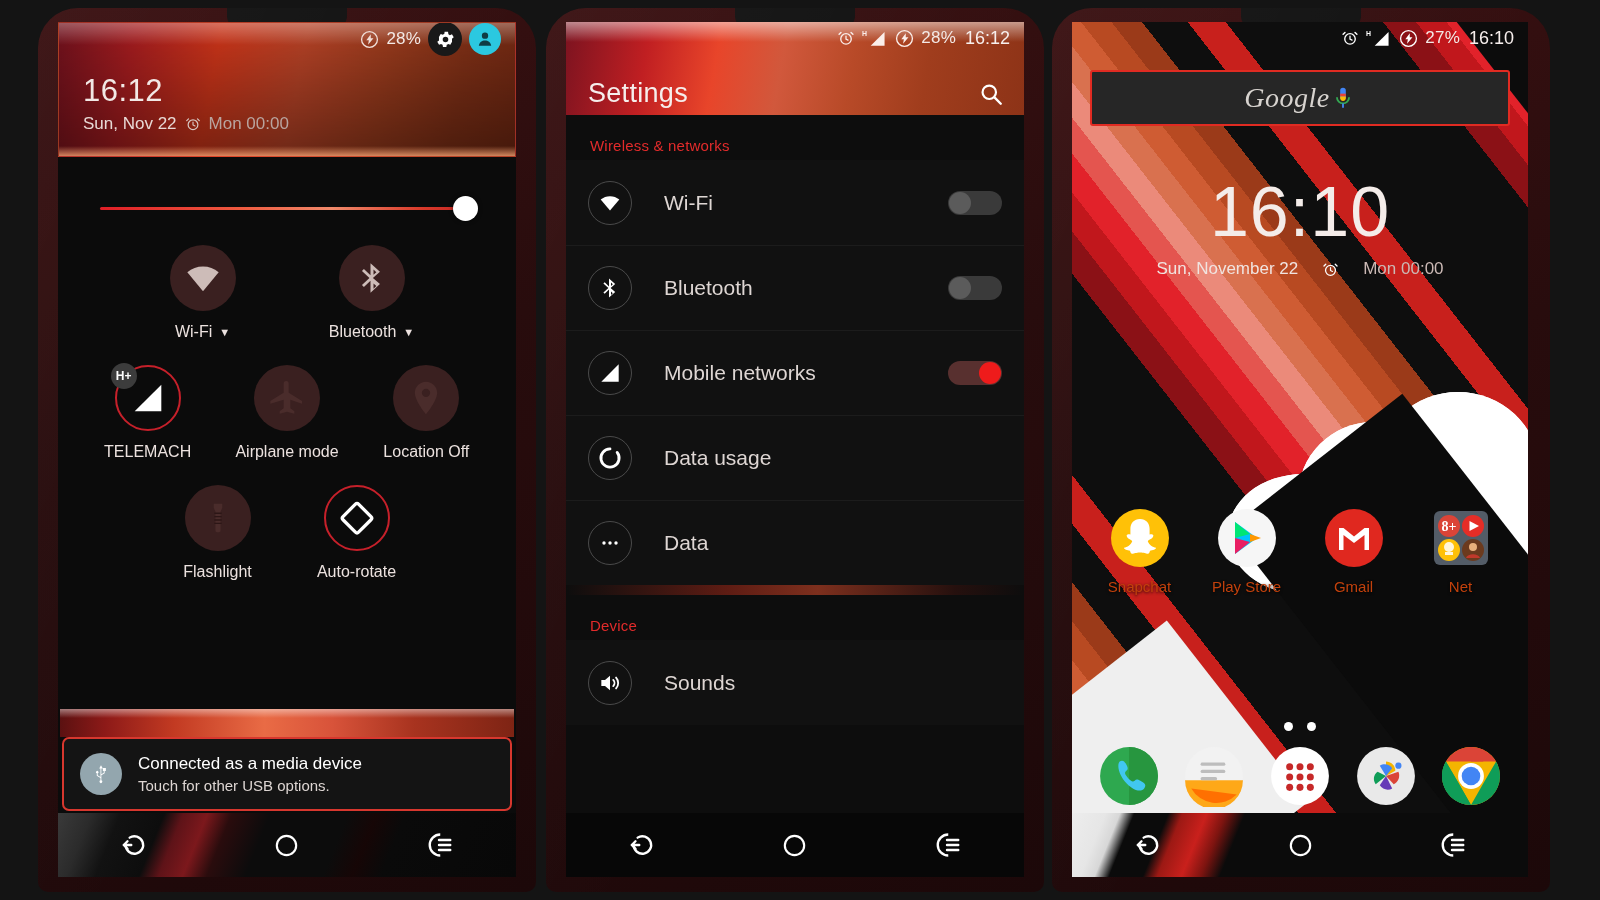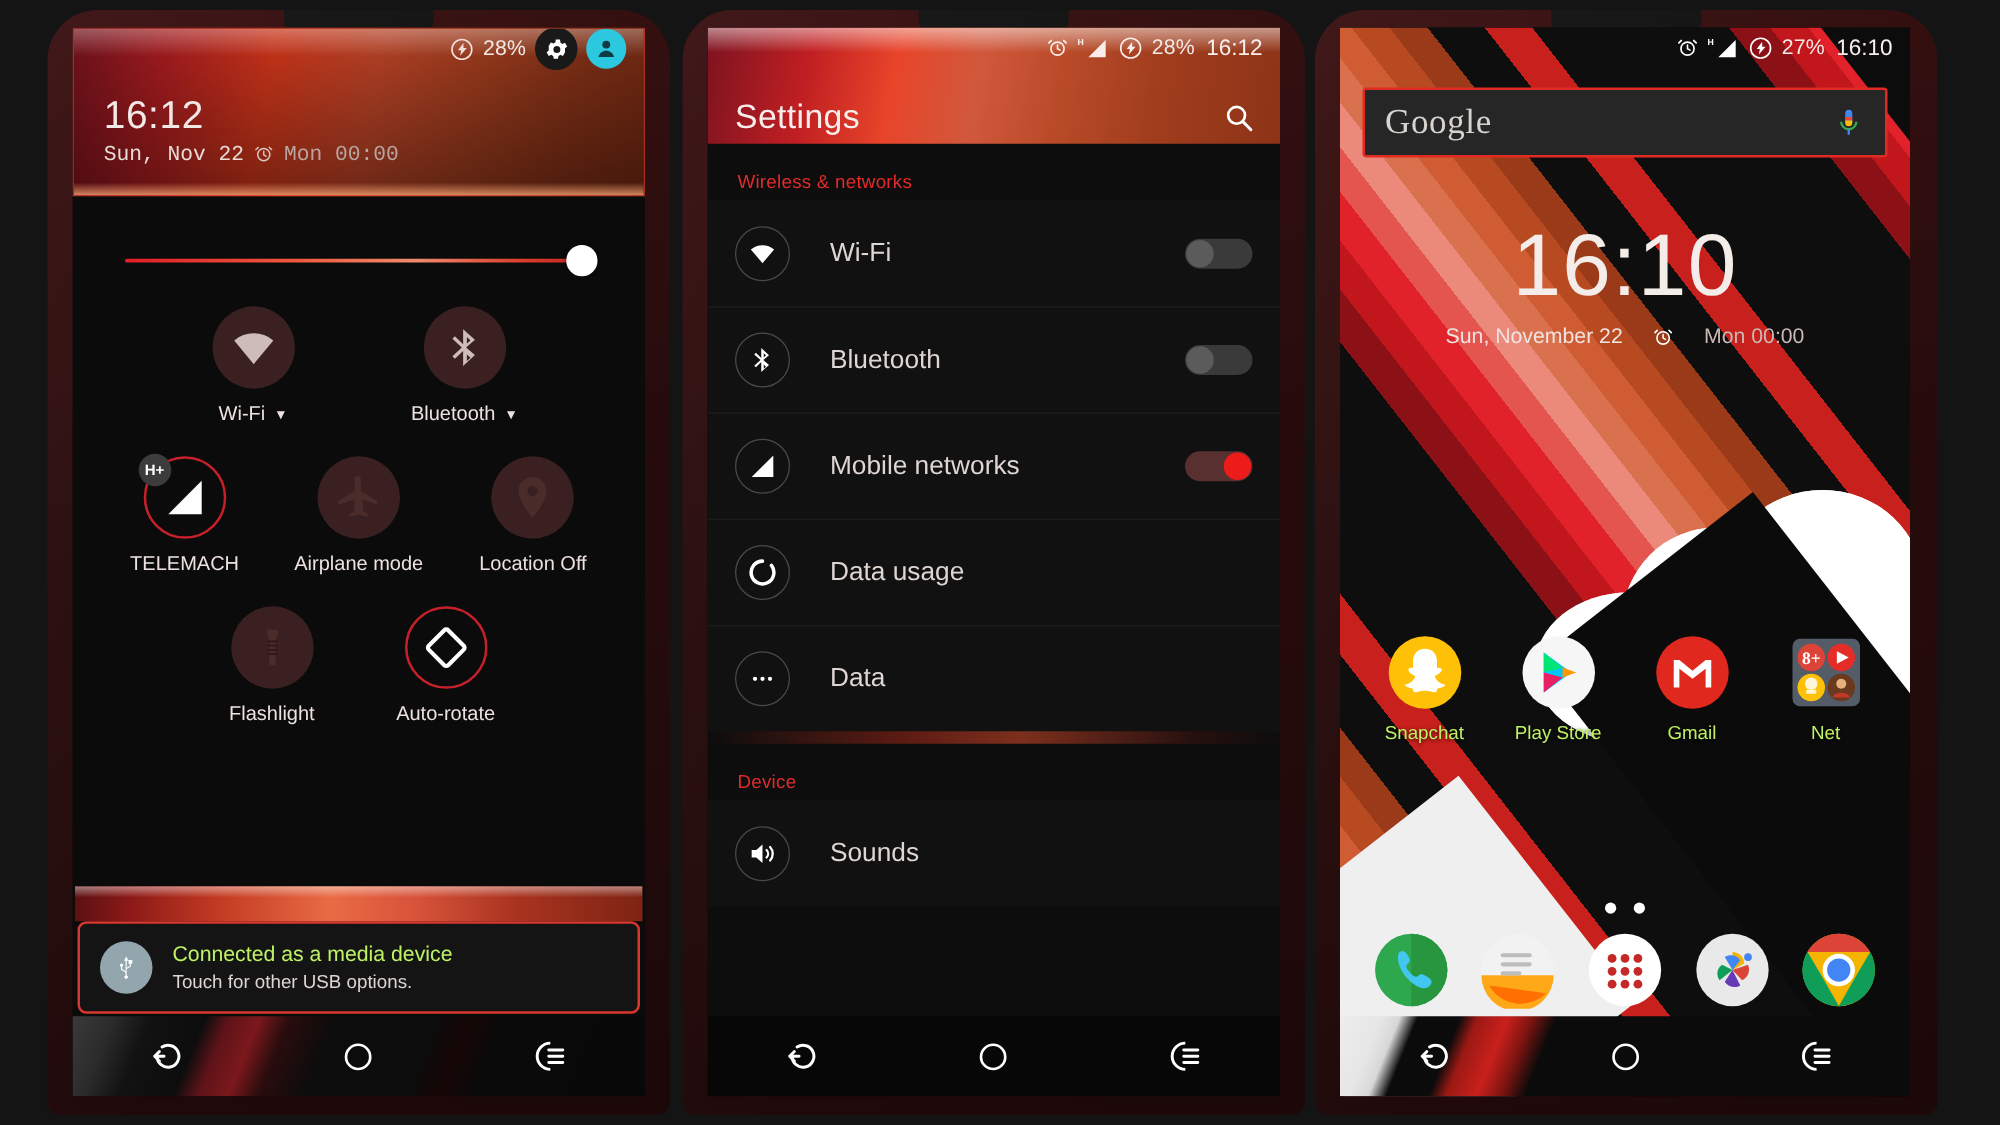--- a/index.html
+++ b/index.html
@@ -62,21 +62,21 @@
     background: linear-gradient(180deg, rgba(255,255,255,.55), rgba(255,255,255,0));
     opacity:.55;
   }
   .qs-header .gloss-b{
     position:absolute; left:0; right:0; bottom:0; height:10px;
     background: linear-gradient(0deg, rgba(255,170,120,.75), rgba(255,255,255,0));
   }
   .qs-header .sb { position:relative; z-index:2; }
   .qs-clock { position:absolute; left:24px; bottom:22px; z-index:2; }
   .qs-clock .t { font-size: 31px; color:#f2e8e5; font-weight:300; line-height:1; letter-spacing:.5px;}
-  .qs-clock .d { margin-top:8px; font-size:17px; color:#e8d9d5; display:flex; align-items:flex-start; gap:8px;font-family:Liberation Mono, monospace;}
+  .qs-clock .d { margin-top:8px; font-size:17px; color:#e8d9d5; display:flex; align-items:center; gap:8px;}
   .qs-clock .alarm { color:#b9a49f; font-size:17px; }
 
   .gear-btn{
     width:34px;height:34px;border-radius:50%;background:#191919;
     display:flex;align-items:center;justify-content:center;
   }
   .avatar{
     width:32px;height:32px;border-radius:50%;background:#2bc8e0;
     display:flex;align-items:center;justify-content:center;
   }
@@ -127,21 +127,21 @@
     background: linear-gradient(180deg, rgba(255,255,255,.45), rgba(255,255,255,0));
   }
   .notif{
     margin: 0 4px; border:2px solid #d7372e; border-radius:7px;
     background:#141414; padding:14px 16px; display:flex; align-items:center; gap:16px;
   }
   .usb-ic{
     width:42px;height:42px;border-radius:50%;background:#93a6ae;
     display:flex;align-items:center;justify-content:center; flex:0 0 42px;
   }
-  .notif .t1{ font-size:17px; color:#bef264; }
+  .notif .t1{ font-size:17px; color:#ffffff; }
   .notif .t2{ font-size:15px; color:#ded6d3; margin-top:3px; }
 
   
   .navbar{
     position:absolute; left:0; right:0; bottom:0; height:64px;
     display:flex; align-items:center; justify-content:space-around;
     background:#070707;
   }
   .navbar.p1bg{
     background:
@@ -236,40 +236,41 @@
     background:#0b0b0b; transform: rotate(-38deg);
   }
   .whitecorner{
     position:absolute; left:-40px; bottom:-20px; width:230px; height:230px;
     background:#efefef; transform: rotate(-38deg);
   }
 
   .gsearch{
     position:absolute; left:18px; right:18px; top:48px; height:56px;
     background:#262626; border:2px solid #e02b22; border-radius:3px;
-    display:flex; align-items:center; justify-content:space-between; padding: 0 16px;
+    display:flex; align-items:center; justify-content:center; padding: 0 16px;
     z-index:5;
+    font-style:italic;
   }
   .gsearch .gtxt{
     font-family:"Liberation Serif", serif; font-size:28px; color:#d7d3cf; letter-spacing:.5px;
   }
   .hclock{
     position:absolute; left:0; right:0; top:155px; text-align:center; z-index:5;
   }
   .hclock .t{ font-size:70px; font-weight:300; color:#f4ece9; line-height:1; letter-spacing:1px;}
   .hclock .d{ margin-top:12px; font-size:17px; color:#f0e4e0; display:flex; align-items:center; justify-content:center; gap:24px;}
   .hclock .al{ color:#cbb9b5; }
 
   .approw{
     position:absolute; left:0; right:0; top:486px; z-index:5;
     display:flex; justify-content:space-around; padding: 0 14px;
   }
   .app{ width:84px; display:flex; flex-direction:column; align-items:center; }
   .app .ai{ width:60px;height:60px; position:relative; }
-  .app .an{ margin-top:10px; font-size:15px; color:#bef264; text-shadow:0 1px 3px rgba(0,0,0,.85);}
+  .app .an{ margin-top:10px; font-size:15px; color:#c2410c; text-shadow:0 1px 3px rgba(0,0,0,.85);}
   .dots{
     position:absolute; left:0; right:0; top:700px; display:flex; justify-content:center; gap:14px; z-index:5;
   }
   .dots i{ width:9px;height:9px;border-radius:50%; background:#fff; display:block; }
   .dock{
     position:absolute; left:0; right:0; bottom:70px; z-index:5;
     display:flex; justify-content:space-around; align-items:center; padding: 0 14px;
   }
   .dock .di{ width:62px; height:62px; position:relative; }
 

